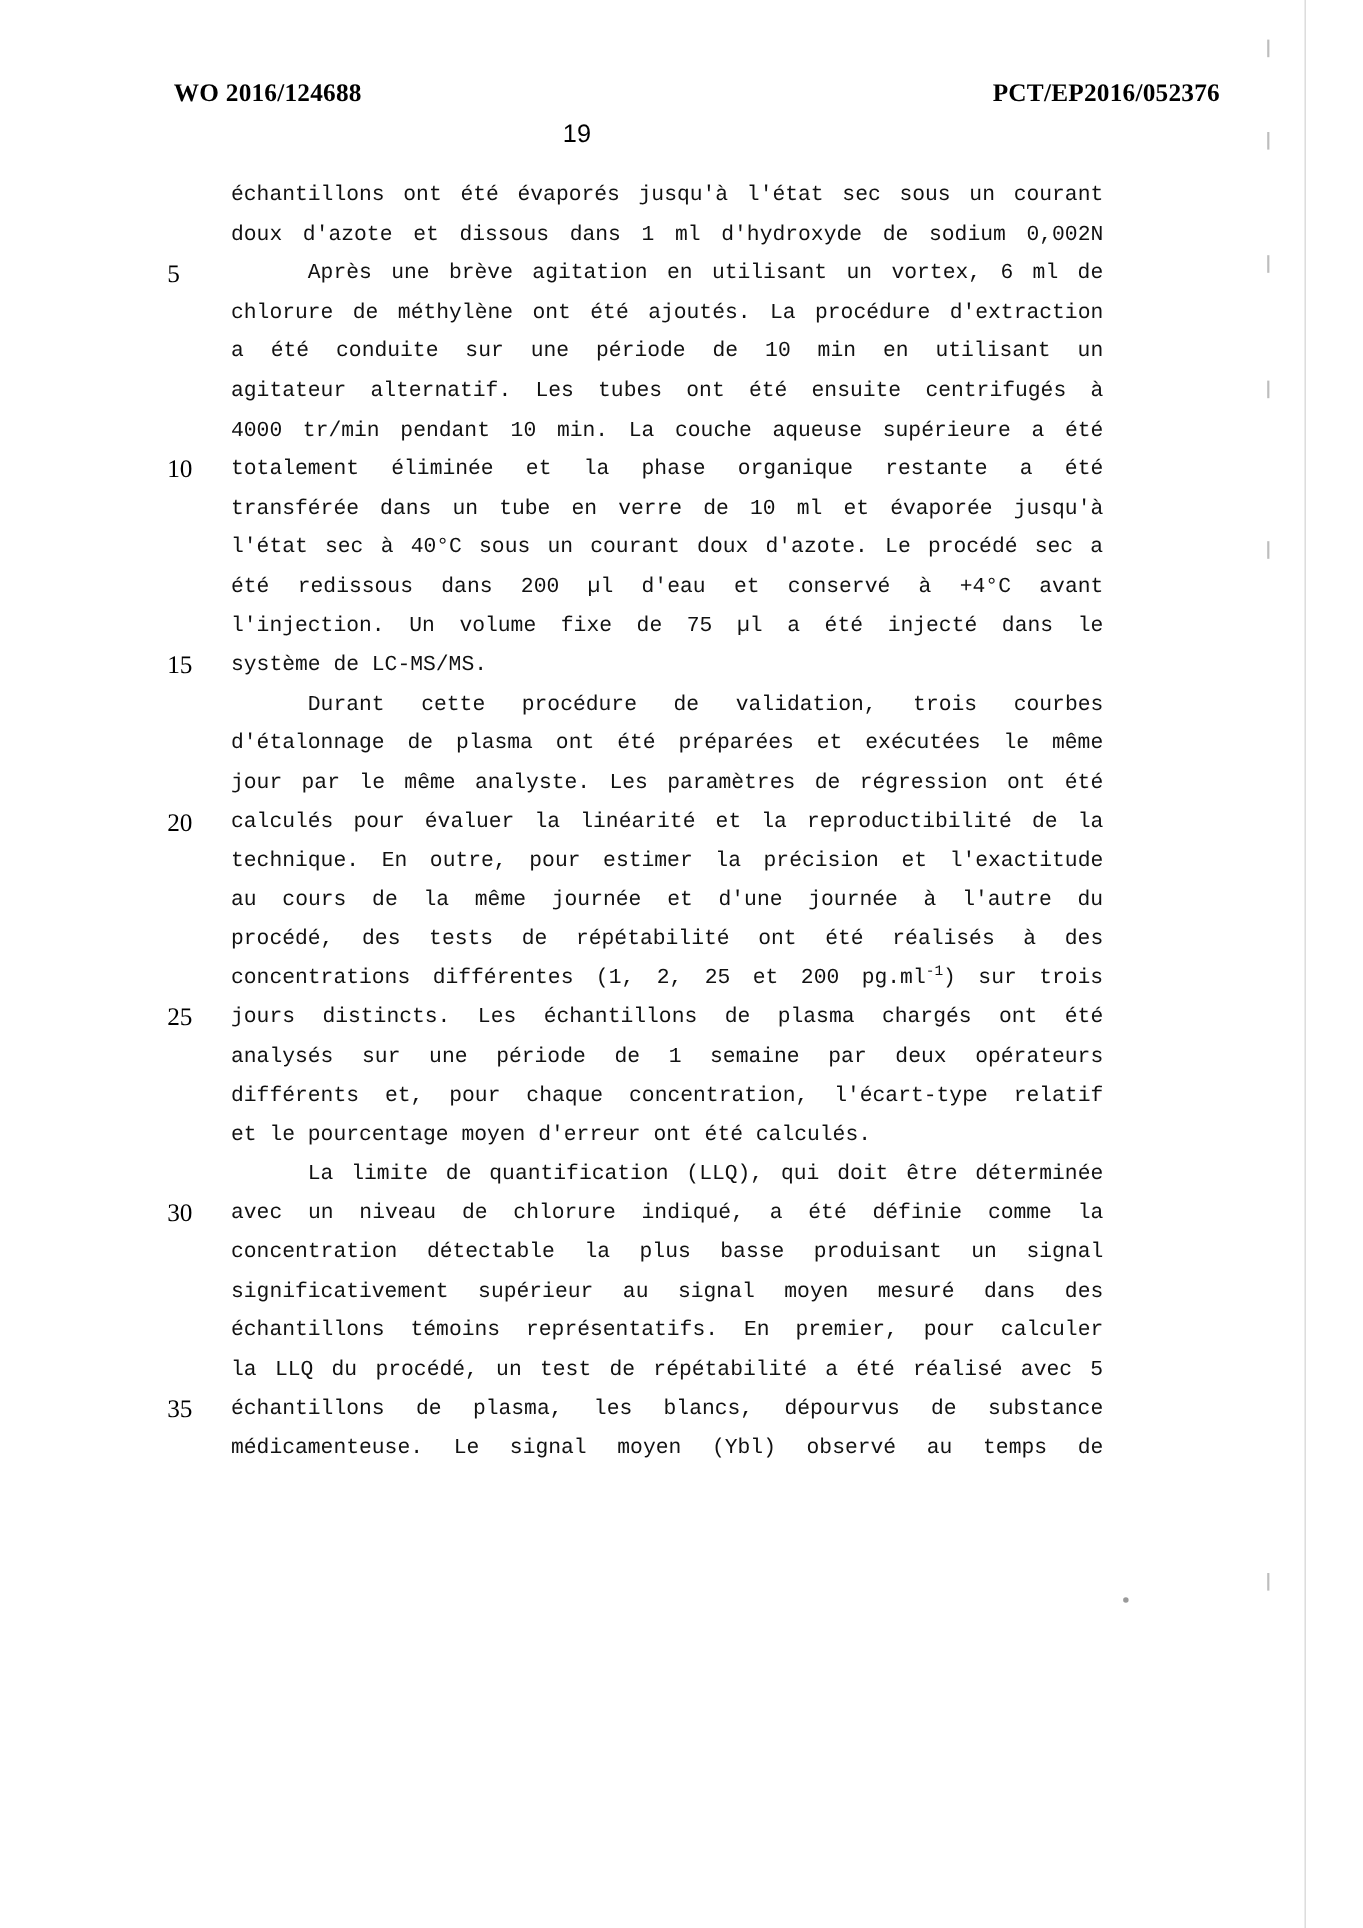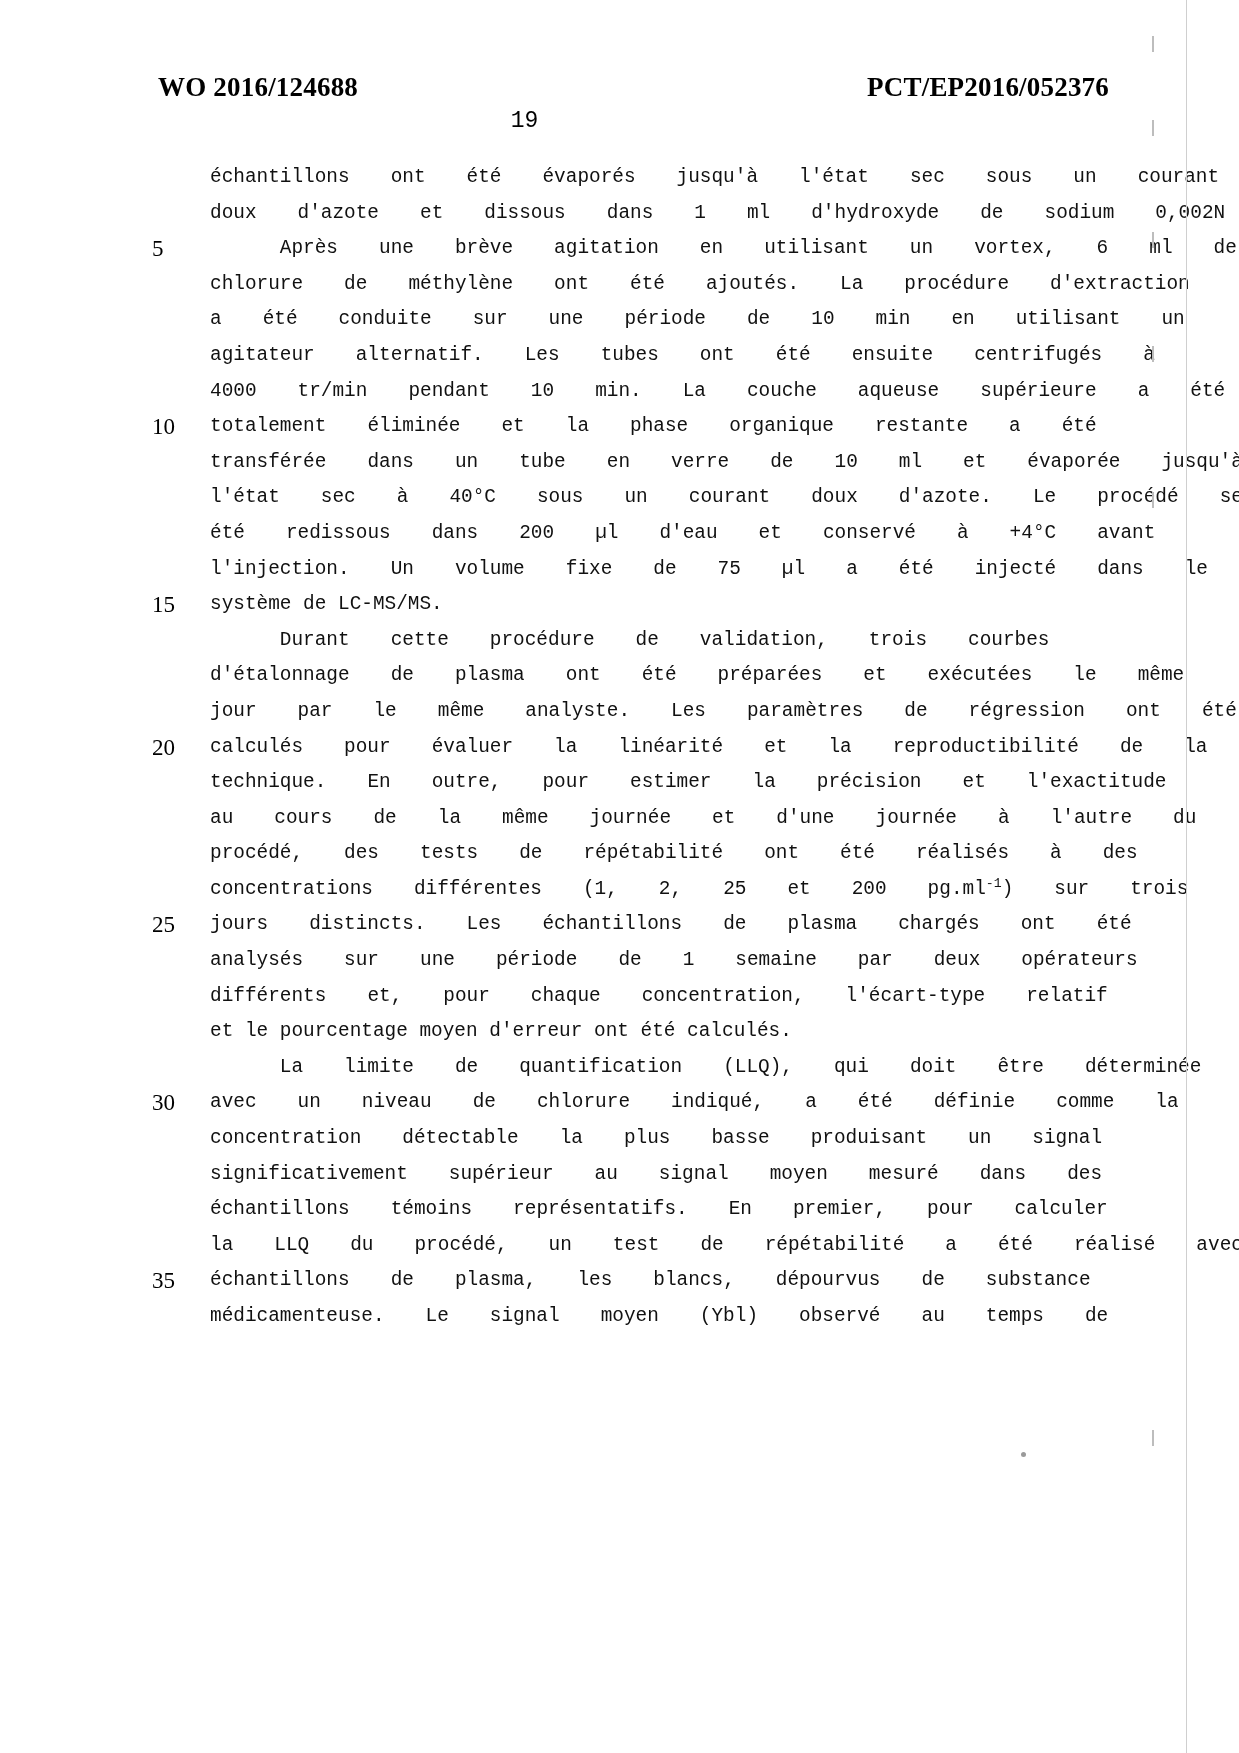--- a/index.html
+++ b/index.html
@@ -24,34 +24,34 @@
   .runhead {
     position: absolute;
     top: 72px;
     left: 158px;
     right: 130px;
     display: flex;
     justify-content: space-between;
     align-items: baseline;
     font-family: "Liberation Serif", "DejaVu Serif", serif;
     font-weight: bold;
-    font-size: 27px;
+    font-size: 23px;
     letter-spacing: 0.2px;
   }
   .runhead .pub { white-space: nowrap; }
   .runhead .app { white-space: nowrap; }
 
   
   .pagenum {
     position: absolute;
     top: 108px;
     left: 0;
     width: 1049px;
     text-align: center;
-    font-family: Liberation Mono, monospace;
+    font-family: Liberation Sans, sans-serif;
     font-size: 23px;
   }
 
   
   .body-block {
     position: absolute;
     top: 160px;
     left: 158px;
     width: 845px;
   }
@@ -83,21 +83,20 @@
     top: 0;
     width: 793px;
     display: block;
     white-space: pre;
   }
   
   .ltext.just {
     display: flex;
     justify-content: space-between;
     white-space: pre;
-    gap: 41px;
   }
   .ltext.just > span { white-space: pre; }
   .ltext sup {
     font-size: 0.68em;
     vertical-align: super;
     line-height: 0;
   }
 
   
   .edge-rule {

